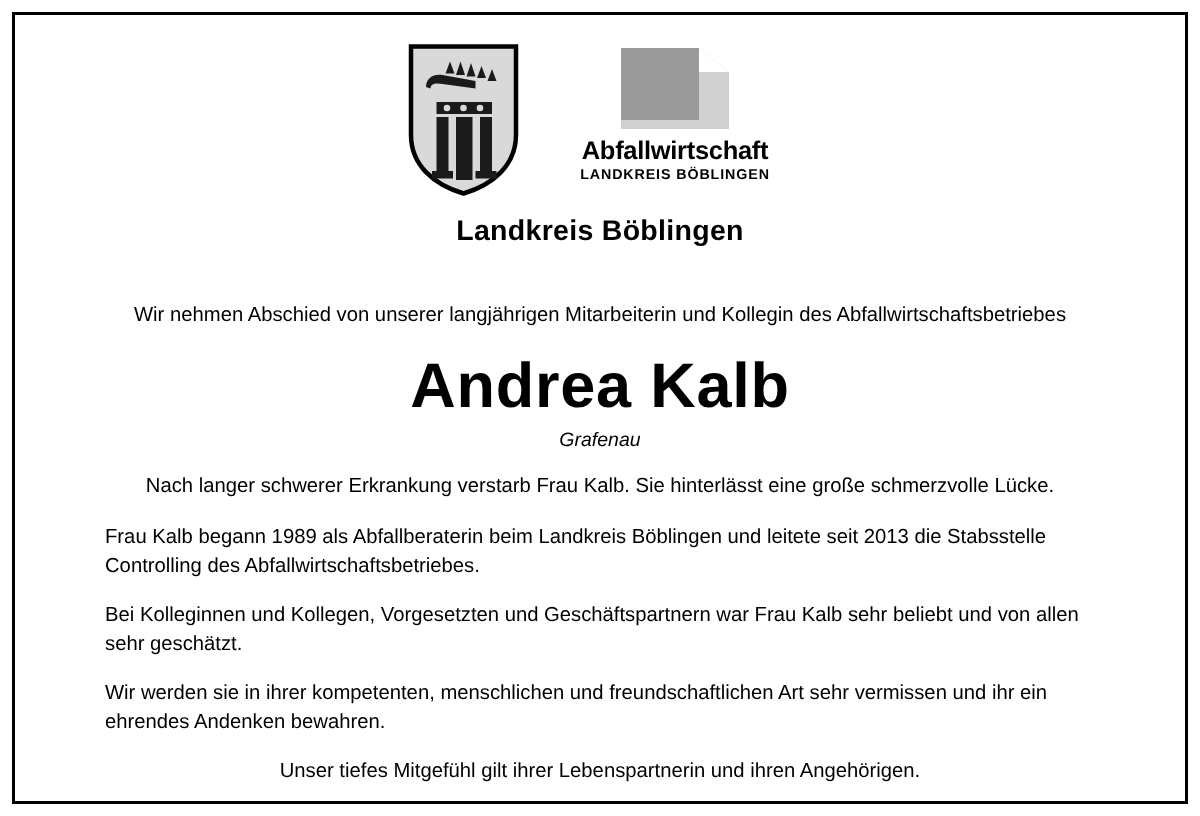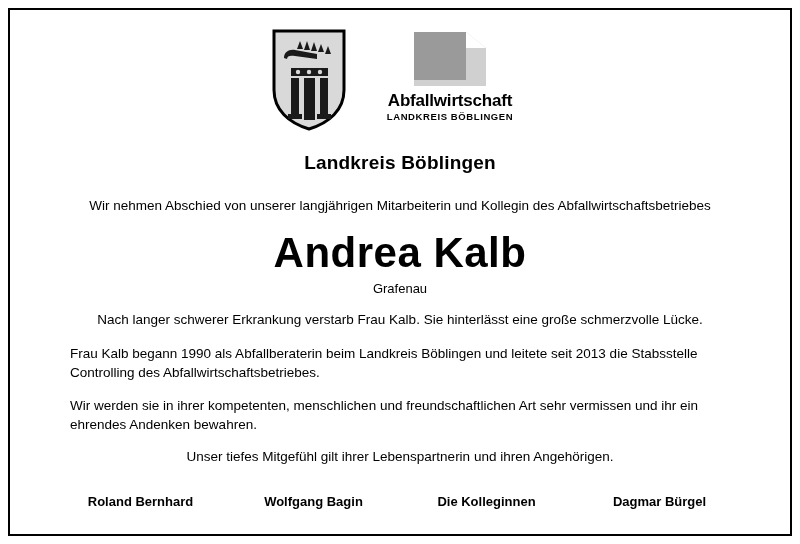--- a/index.html
+++ b/index.html
@@ -94,35 +94,36 @@
     font-size: 19px;
     font-weight: bold;
     letter-spacing: 0.2px;
     margin-top: 8px;
     margin-bottom: 0;
     text-align: center;
   }
   .lead {
     font-size: 13.5px;
     text-align: center;
-    margin-top: 23px;
+    margin-top: 35px;
     line-height: 1.35;
   }
   .name {
     font-size: 42px;
     font-weight: bold;
     letter-spacing: 0.5px;
     text-align: center;
     margin-top: 16px;
     line-height: 1.05;
   }
   .place {
     font-size: 13px;
     text-align: center;
     margin-top: 6px;
+    font-style: italic;
   }
   .para {
     font-size: 13.5px;
     line-height: 1.38;
     margin-top: 15px;
     max-width: 660px;
   }
   .para.tight {
     margin-top: 14px;
   }
@@ -198,21 +199,22 @@
 
       <div class="district">Landkreis Böblingen</div>
 
       <div class="lead">Wir nehmen Abschied von unserer langjährigen Mitarbeiterin und Kollegin des Abfallwirtschaftsbetriebes</div>
 
       <div class="name">Andrea Kalb</div>
 
       <div class="place">Grafenau</div>
 
       <div class="para">Nach langer schwerer Erkrankung verstarb Frau Kalb. Sie hinterlässt eine große schmerzvolle Lücke.</div>
-      <div class="para">Frau Kalb begann 1990 als Abfallberaterin beim Landkreis Böblingen und leitete seit 2013 die Stabsstelle Controlling des Abfallwirtschaftsbetriebes.</div>
+      <div class="para">Frau Kalb begann 1989 als Abfallberaterin beim Landkreis Böblingen und leitete seit 2013 die Stabsstelle Controlling des Abfallwirtschaftsbetriebes.</div>
+      <div class="para">Bei Kolleginnen und Kollegen, Vorgesetzten und Geschäftspartnern war Frau Kalb sehr beliebt und von allen sehr geschätzt.</div>
       <div class="para">Wir werden sie in ihrer kompetenten, menschlichen und freundschaftlichen Art sehr vermissen und ihr ein ehrendes Andenken bewahren.</div>
       <div class="para tight">Unser tiefes Mitgefühl gilt ihrer Lebenspartnerin und ihren Angehörigen.</div>
 
       <div class="signatories">
         <div class="sig">
           <span>Roland Bernhard</span>
           
         </div>
         <div class="sig">
           <span>Wolfgang Bagin</span>

